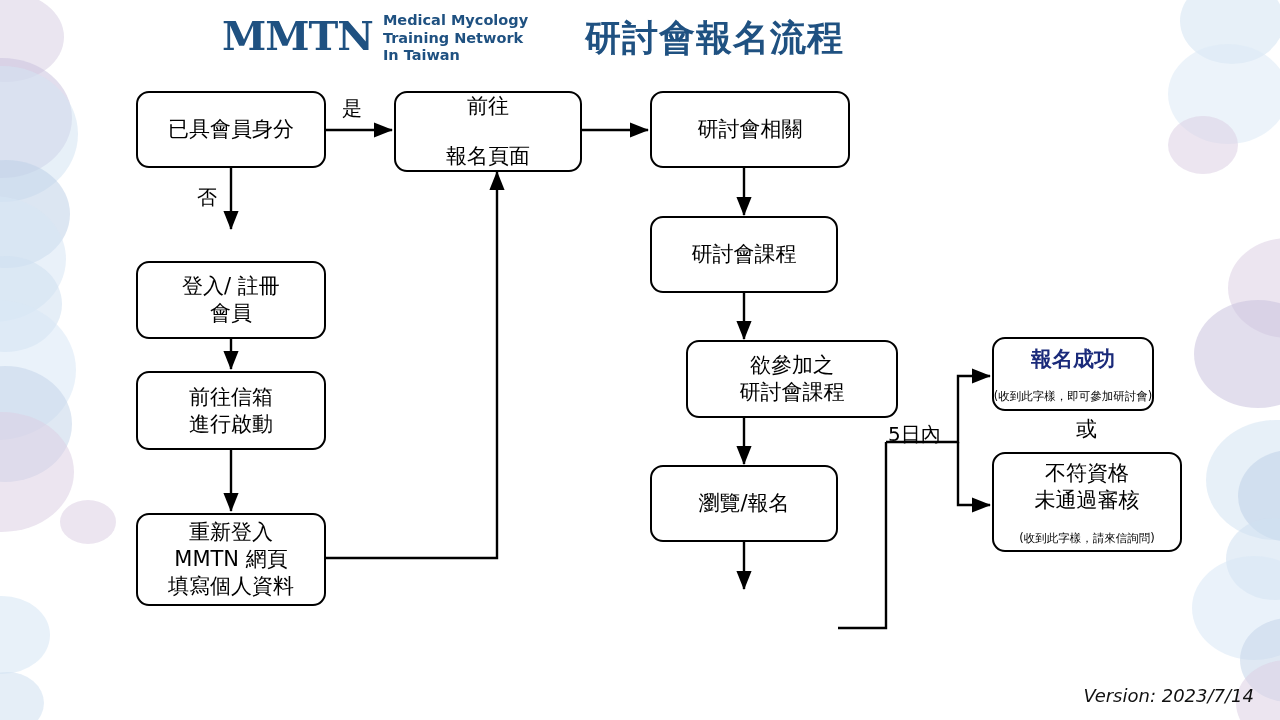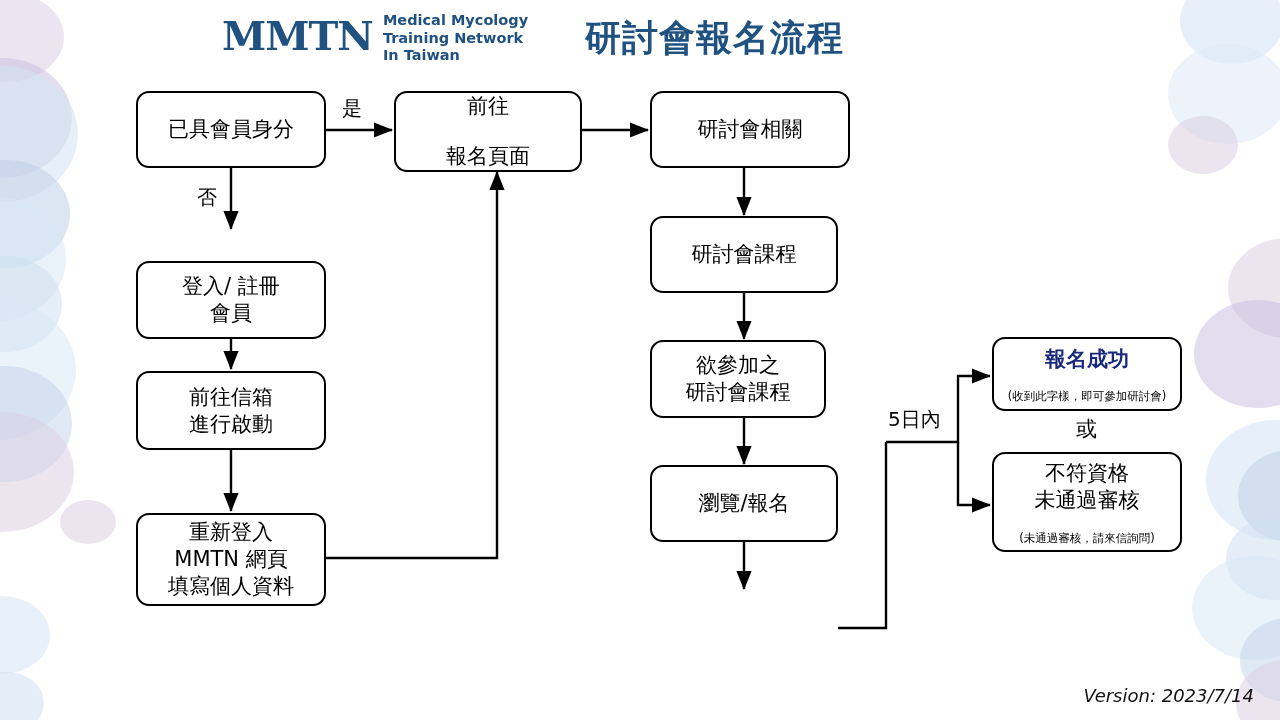--- a/index.html
+++ b/index.html
@@ -251,41 +251,41 @@
   </div>
 
   <div class="node" style="left:650px; top:91px; width:200px; height:77px;">
     <span class="line">研討會相關</span>
   </div>
 
   <div class="node" style="left:650px; top:216px; width:188px; height:77px;">
     <span class="line">研討會課程</span>
   </div>
 
-  <div class="node" style="left:650px; top:340px; width:176px; height:78px;">
+  <div class="node" style="left:686px; top:340px; width:212px; height:78px;">
     <span class="line">欲參加之</span>
     <span class="line">研討會課程</span>
   </div>
 
   <div class="node" style="left:650px; top:465px; width:188px; height:77px;">
     <span class="line">瀏覽/報名</span>
   </div>
 
 
-  <div class="node" style="left:992px; top:337px; width:190px; height:74px;">
+  <div class="node" style="left:992px; top:337px; width:162px; height:74px;">
     <span class="title-strong">報名成功</span>
     <span class="sub">(收到此字樣，即可參加研討會)</span>
   </div>
 
   <div class="node" style="left:992px; top:452px; width:190px; height:100px;">
     <span class="line">不符資格</span>
     <span class="line">未通過審核</span>
-    <span class="sub">(未通過審核，請來信詢問)</span>
+    <span class="sub">(收到此字樣，請來信詢問)</span>
   </div>
 
   <div class="edge-label" style="left:342px; top:96px;">是</div>
   <div class="edge-label" style="left:197px; top:185px;">否</div>
-  <div class="edge-label" style="left:888px; top:407px;">5日內</div>
+  <div class="edge-label" style="left:888px; top:422px;">5日內</div>
   <div class="conn-word" style="left:1076px; top:417px;">或</div>
 
   <div id="version">Version: 2023/7/14</div>
 
 </div>
 
 </body></html>

